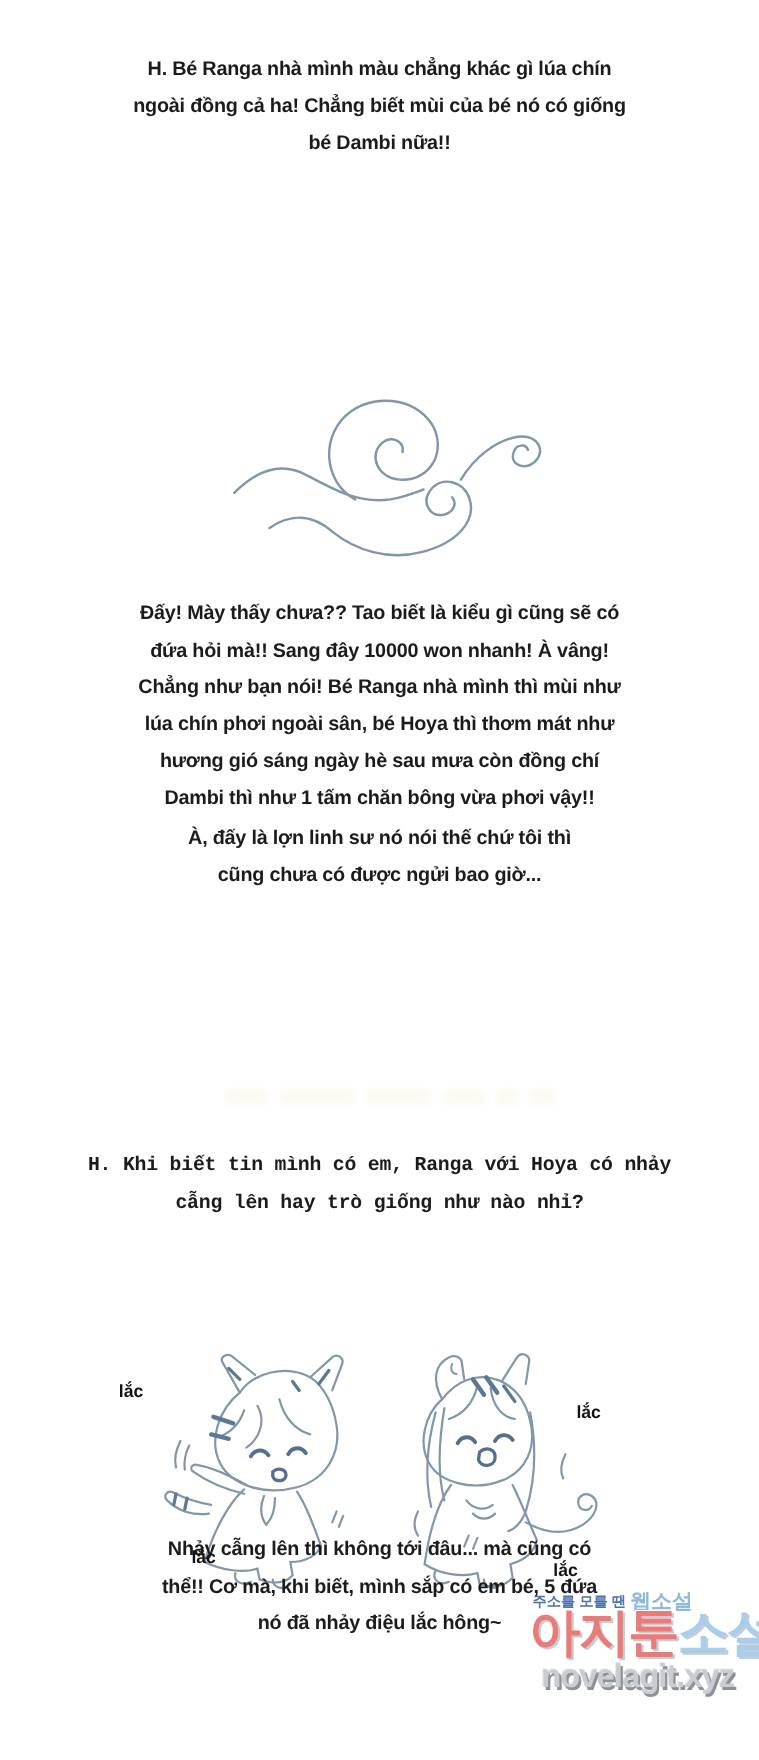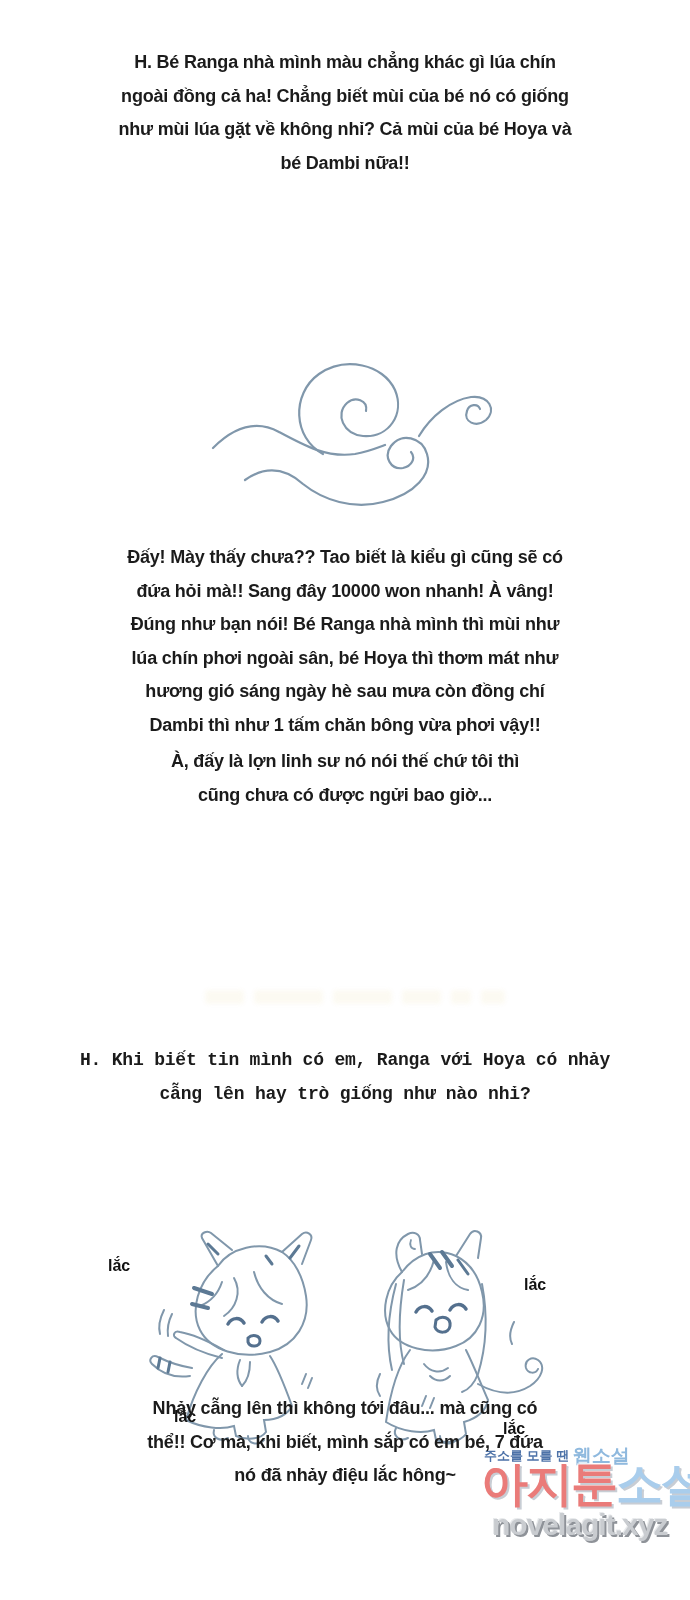--- a/index.html
+++ b/index.html
@@ -66,41 +66,40 @@
   }
 </style>
 </head>
 <body>
 
 <div id="page">
 
   <div class="tblock" style="top:46px;">
     <div>H. Bé Ranga nhà mình màu chẳng khác gì lúa chín</div>
     <div>ngoài đồng cả ha! Chẳng biết mùi của bé nó có giống</div>
-    <div>như mùi lúa gặt về không nhỉ? Cả mùi của bé Hoya và</div>
     <div>bé Dambi nữa!!</div>
   </div>
 
   <svg class="sketch" style="left:205px;top:342px;" width="300" height="180" viewBox="0 0 300 180">
     <g fill="none" stroke="#8097ab" stroke-width="2.2" stroke-linecap="round">
 
       <path d="M 118 112 C 88 96, 86 52, 114 32 C 140 14, 178 22, 190 48 C 200 72, 184 96, 158 94 C 138 92, 130 72, 142 61 C 150 54, 163 58, 161 69"></path>
 
       <path d="M 214 94 C 226 74, 246 58, 266 55 C 284 53, 292 68, 281 78 C 271 86, 258 80, 262 69 C 264 62, 273 61, 275 67"></path>
 
       <path d="M 8 106 C 30 84, 52 78, 74 90 C 100 104, 122 116, 150 112 C 162 110, 172 106, 180 103"></path>
 
       <path d="M 40 138 C 60 124, 80 126, 98 142 C 118 158, 148 168, 178 160 C 210 152, 228 132, 222 112 C 217 95, 196 90, 186 104 C 178 115, 186 128, 198 126 C 207 124, 211 116, 206 110"></path>
     </g>
   </svg>
 
   <div class="tblock" style="top:541px;">
     <div>Đấy! Mày thấy chưa?? Tao biết là kiểu gì cũng sẽ có</div>
     <div>đứa hỏi mà!! Sang đây 10000 won nhanh! À vâng!</div>
-    <div>Đúng như bạn nói! Bé Ranga nhà mình thì mùi như</div>
+    <div>Chẳng như bạn nói! Bé Ranga nhà mình thì mùi như</div>
     <div>lúa chín phơi ngoài sân, bé Hoya thì thơm mát như</div>
     <div>hương gió sáng ngày hè sau mưa còn đồng chí</div>
     <div>Dambi thì như 1 tấm chăn bông vừa phơi vậy!!</div>
   </div>
 
   <div class="tblock" style="top:745px;text-align:center;">
     <div>À, đấy là lợn linh sư nó nói thế chứ tôi thì</div>
     <div>cũng chưa có được ngửi bao giờ...</div>
   </div>
 
@@ -211,17 +210,17 @@
   <div class="wm wm-small">
     <span>주소를 모를 땐 </span><span class="wm-small-big">웹소설</span>
   </div>
   <div class="wm wm-brand">
     <span class="wm-red">아지툰</span><span class="wm-blue">소설</span>
   </div>
   <div class="wm wm-url">novelagit.xyz</div>
 
   <div class="tblock" style="top:1392px;">
     <div>Nhảy cẫng lên thì không tới đâu... mà cũng có</div>
-    <div>thể!! Cơ mà, khi biết, mình sắp có em bé, 7 đứa</div>
+    <div>thể!! Cơ mà, khi biết, mình sắp có em bé, 5 đứa</div>
     <div>nó đã nhảy điệu lắc hông~</div>
   </div>
 
 </div>
 
 </body></html>

